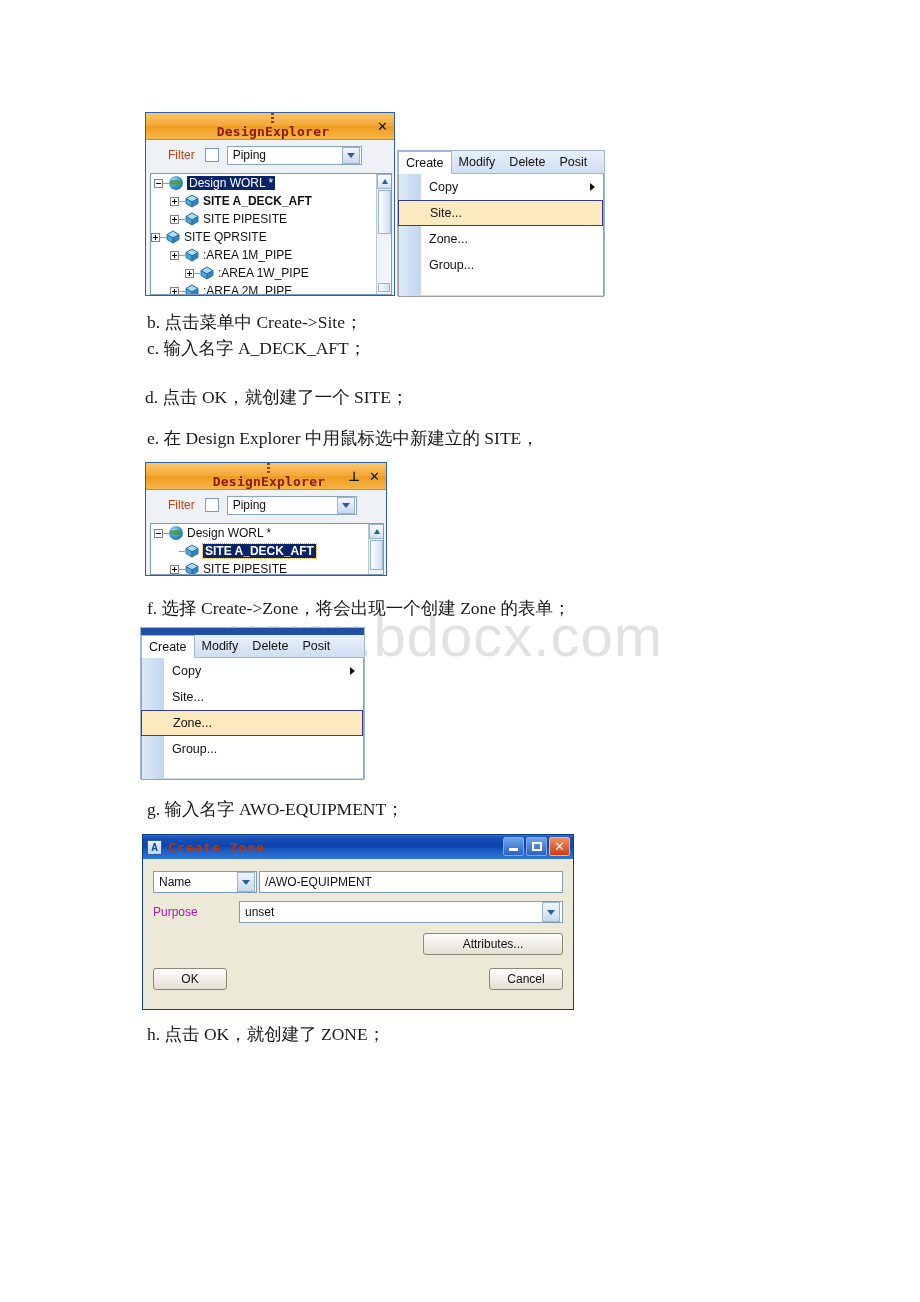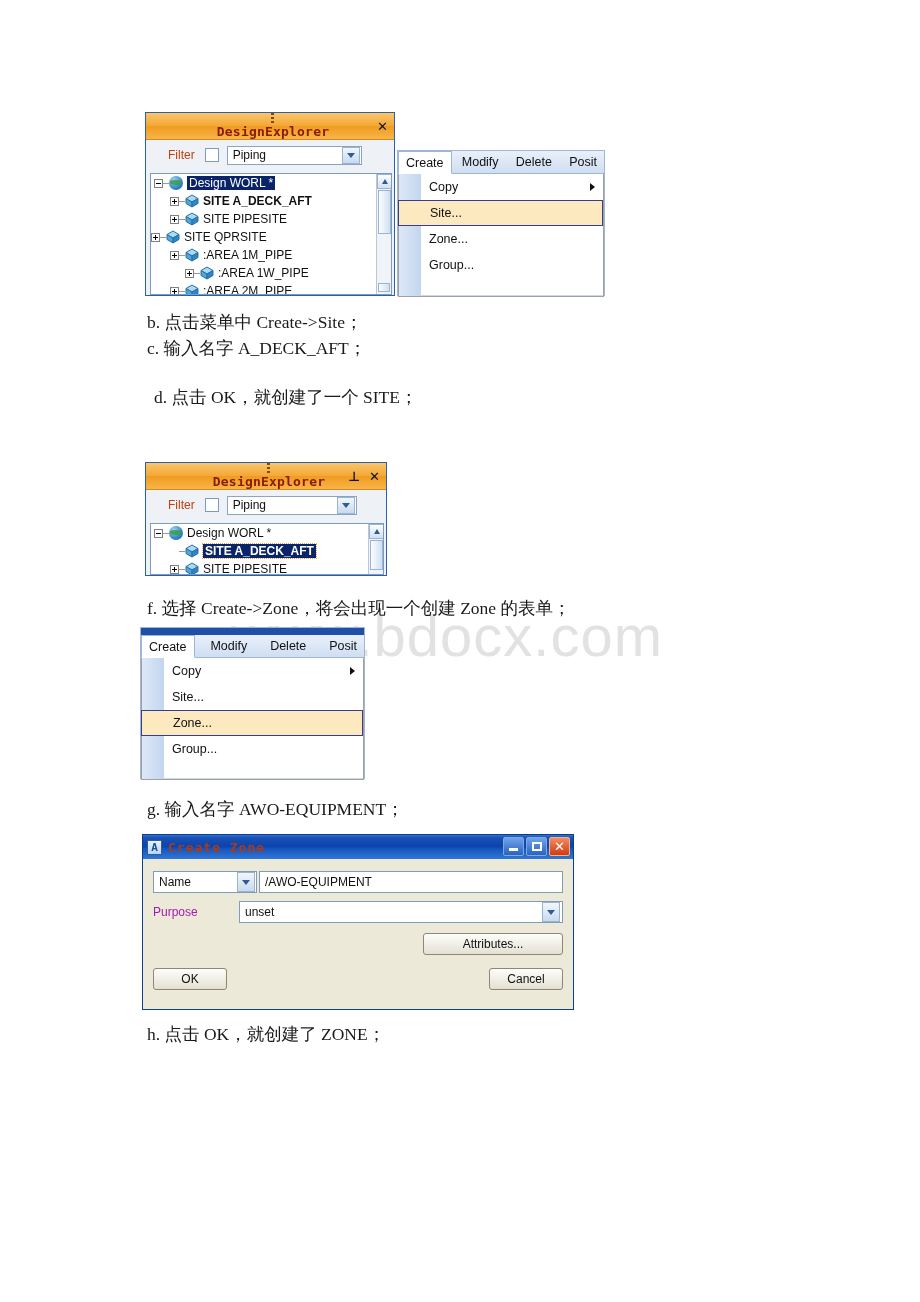--- a/index.html
+++ b/index.html
@@ -215,21 +215,20 @@
   .menu-topblue{
     height:7px;background:#1f4fa8;
   }
   .menubar{
     height:22px;
     background:linear-gradient(to bottom,#e9f0fa,#cfdef2);
     display:flex;align-items:stretch;
     font-family:"Liberation Sans",sans-serif;
     font-size:12.5px;color:#111;
     border-bottom:1px solid #9fb6d4;
-    justify-content:space-between;
   }
   .mi-top{
     padding:0 7px;display:flex;align-items:center;
   }
   .mi-top.active{
     background:#ffffff;
     border-left:1px solid #9fb6d4;
     border-right:1px solid #9fb6d4;
     border-top:1px solid #9fb6d4;
     border-bottom:1px solid #ffffff;
@@ -492,21 +491,22 @@
           <div class="mitem">
             <span>Group...</span>
           </div>
           <div class="menu-sepline"></div>
         </div>
     </div>
   </div>
 
   <div class="para" style="left:147px;top:310px;">b. 点击菜单中 Create-&gt;Site；</div>
   <div class="para" style="left:147px;top:336px;">c. 输入名字 A_DECK_AFT；</div>
-  <div class="para" style="left:154px;top:385px;">d. 点击 OK，就创建了一个 SITE；</div>
+  <div class="para" style="left:145px;top:385px;">d. 点击 OK，就创建了一个 SITE；</div>
+  <div class="para" style="left:147px;top:426px;">e. 在 Design Explorer 中用鼠标选中新建立的 SITE，</div>
 
   <div class="shot de" style="left:145px;top:462px;width:242px;height:114px;">
     <div class="de-title">
       <div class="de-grip"></div>
       <div class="de-title-text">DesignExplorer</div>
       <div class="de-title-btns">
         <div class="de-pin">⊥</div>
         <div class="de-x">✕</div>
       </div>
     </div>

